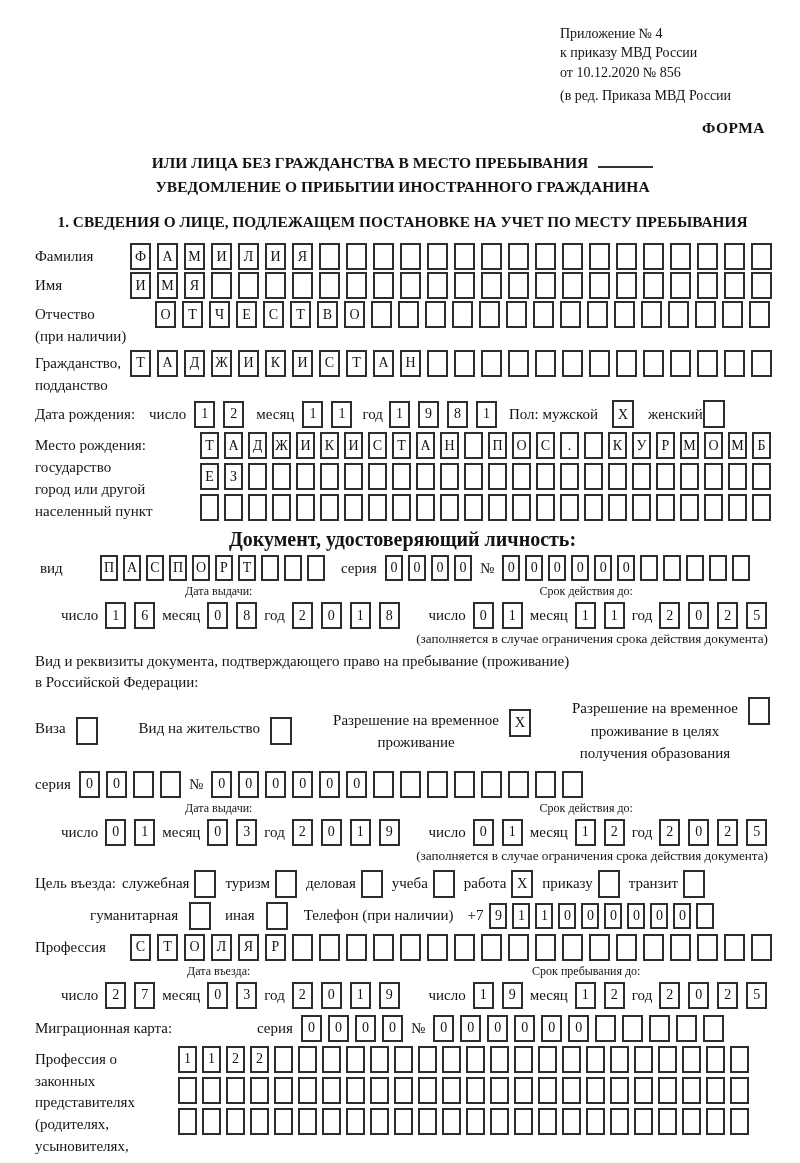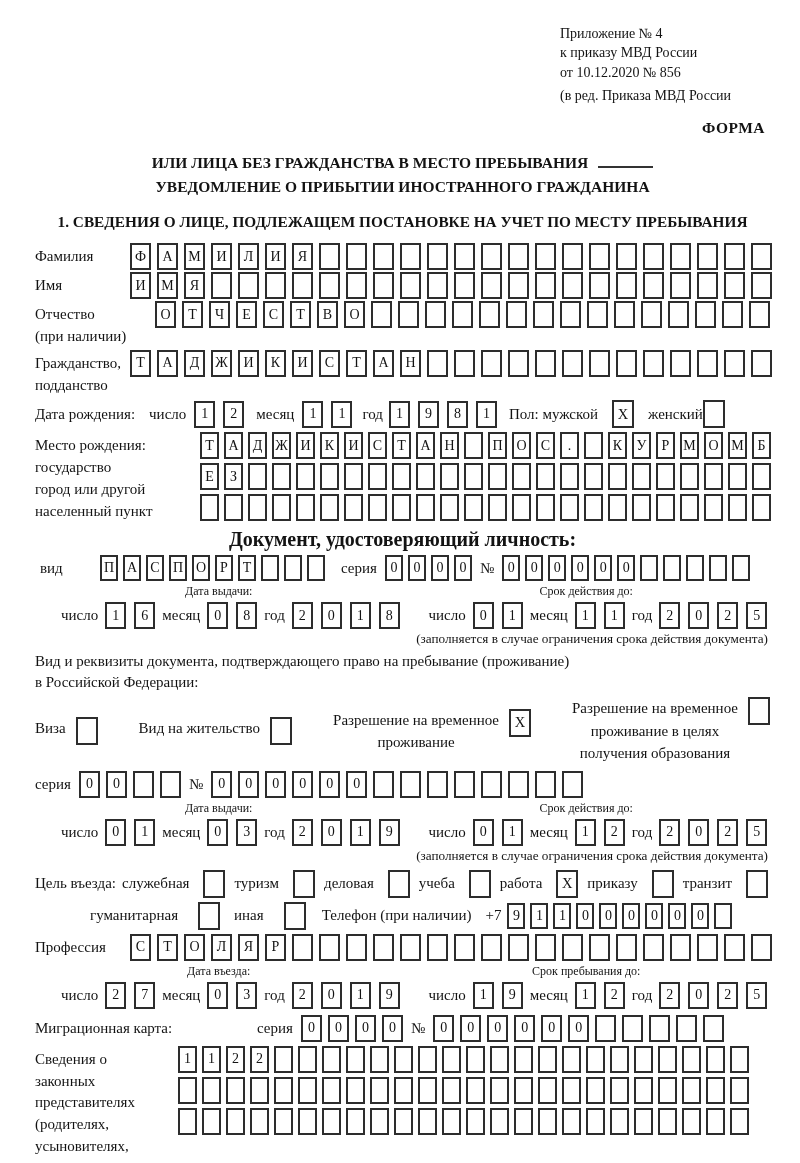--- a/index.html
+++ b/index.html
@@ -35,21 +35,21 @@
   .dcol{width:50%;}
   .dhead{text-align:center;font-size:12px;margin-bottom:3px;}
   .dline{display:flex;align-items:center;gap:7px;padding-left:26px;}
   .dline .cells{gap:8px;}
   .note{font-size:13.2px;text-align:right;margin:2px 2px 6px 0;}
   
   .resrow{display:flex;justify-content:space-between;align-items:center;margin-top:6px;}
   .ropt{display:flex;align-items:flex-start;gap:10px;}
   .optlines{text-align:center;font-size:15px;line-height:1.5;}
   
-  .popt{display:inline-flex;align-items:center;gap:14px;margin-right:9px;}
+  .popt{display:inline-flex;align-items:center;gap:5px;margin-right:9px;}
   .hgroup{text-align:center;font-weight:bold;font-size:20px;margin:6px 0 4px 0;}
 </style>
 </head>
 <body>
 
 <div class="page">
 
   <div class="ref">
     <div>Приложение № 4</div>
     <div>к приказу МВД России</div>
@@ -648,21 +648,21 @@
         <span class="cell"></span>
         <span class="cell"></span>
         <span class="cell"></span>
         <span class="cell"></span>
         <span class="cell"></span>
       </span>
   </div>
 
   <div class="frow mt4">
     <div class="flabel w143">
-      <div>Сведения о</div>
+      <div>Профессия о</div>
       <div>законных</div>
       <div>представителях</div>
       <div>(родителях,</div>
       <div>усыновителях,</div>
 
     </div>
     <div class="stack">
       <div class="cells cells-sm">
           <span class="cell">1</span>
           <span class="cell">1</span>

